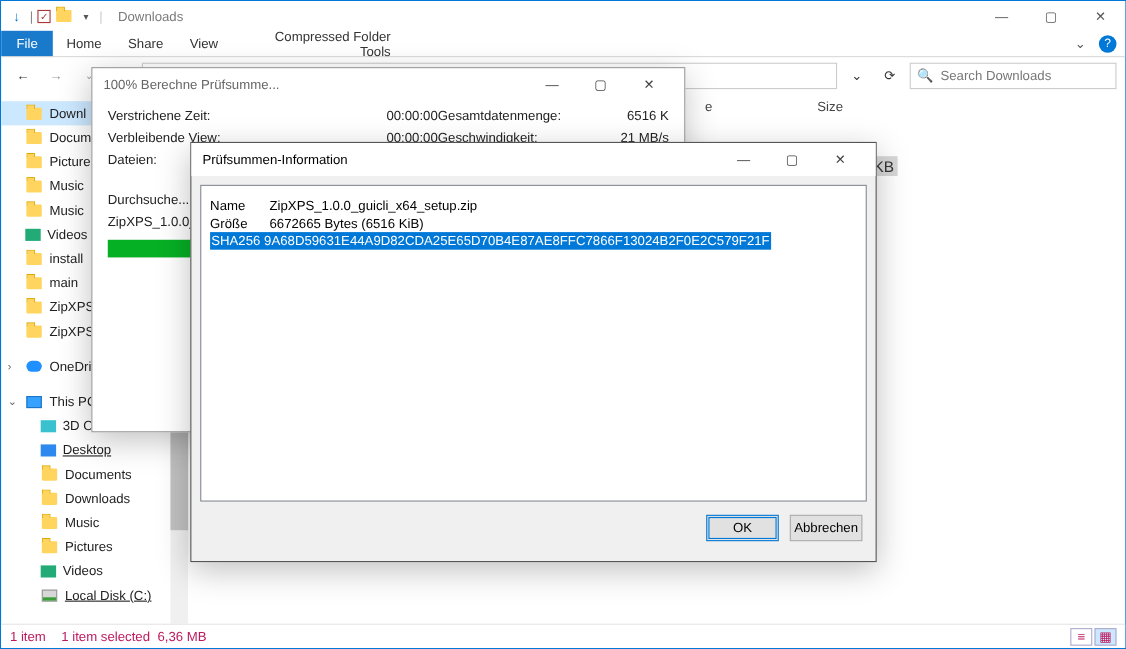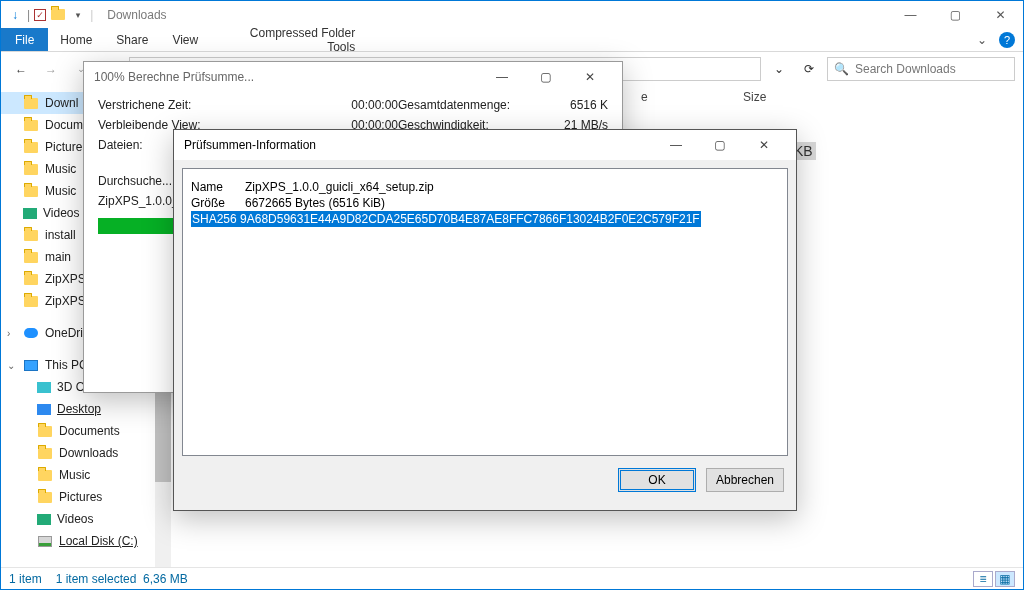--- a/index.html
+++ b/index.html
@@ -47,21 +47,21 @@
 .tree .sep { height: 10px; }
 .tree .ico { width: 16px; height: 16px; display: inline-flex; align-items: center; justify-content: center; }
 .folder-ico { width: 14px; height: 11px; background: #ffd560; border: 1px solid #dcaத00; border-radius: 1px; position: relative; }
 .folder-ico::before { content:""; position: absolute; top:-3px; left:0; width:6px; height:3px; background:#ffd560; border:1px solid #dcaa00; border-bottom:0; border-radius:1px 1px 0 0; }
 .icon-onedrive { width:14px; height:10px; background:#1e90ff; border-radius: 5px; }
 .icon-pc { width:14px; height:11px; background:#35a2ff; border:1px solid #1b74c4; }
 .icon-disk { width:14px; height:11px; background:#d7d7d7; border:1px solid #999; position:relative; }
 .icon-disk::after { content:""; position:absolute; bottom:0; left:0; width:100%; height:3px; background:#3a9f3a; }
 
 
-.status { position: absolute; bottom: 0; left: 0; right: 0; height: 22px; background: #fff; border-top: 1px solid #e5e5e5; display: flex; align-items: center; padding: 0 8px; color: #0369a1; gap: 14px; }
+.status { position: absolute; bottom: 0; left: 0; right: 0; height: 22px; background: #fff; border-top: 1px solid #e5e5e5; display: flex; align-items: center; padding: 0 8px; color: #be185d; gap: 14px; }
 .status .right { margin-left: auto; display: flex; gap: 2px; }
 .status .viewbtn { width: 20px; height: 16px; border: 1px solid #aac; display:flex; align-items:center; justify-content:center;}
 .status .viewbtn.active { background: #cce8ff; }
 
 
 .dlg { position: absolute; background: #fff; border: 1px solid #9a9a9a; box-shadow: 0 8px 28px rgba(0,0,0,.25); }
 .dlg1 { top: 60px; left: 82px; width: 540px; height: 332px; }
 .dlg .dtitle { height: 30px; display: flex; align-items: center; padding: 0 10px; color: #666; }
 .dlg .dbtns { margin-left: auto; display: flex; gap: 0; }
 .dlg .dbtn { width: 44px; height: 28px; display: flex; align-items: center; justify-content: center; color: #444; }
@@ -76,21 +76,21 @@
 
 
 .dlg2 { top: 128px; left: 172px; width: 624px; height: 382px; background: #f0f0f0; border: 1px solid #555; }
 .dlg2 .dtitle { background: #fff; color: #000; height: 30px; }
 .dlg2 .dbtn { width: 44px; }
 .dlg2 .content { background: #fff; margin: 8px; border: 1px solid #828790; height: 288px; padding: 10px 8px; font-family: Tahoma, sans-serif; }
 .dlg2 .row { display: flex; gap: 6px; line-height: 16px; }
 .dlg2 .k { width: 48px; }
 .dlg2 .hash { background: #0078d7; color: #ffffff; padding: 0 1px; display: inline; font-family: Tahoma, sans-serif; }
 .dlg2 .btnrow { display: flex; justify-content: flex-end; gap: 10px; padding: 4px 12px 0 0; }
-.dlg2 .pbtn { width: 78px; height: 24px; background: #e1e1e1; border: 1px solid #adadad; display: flex; align-items: center; justify-content: center; }
+.dlg2 .pbtn { width: 66px; height: 24px; background: #e1e1e1; border: 1px solid #adadad; display: flex; align-items: center; justify-content: center; }
 .dlg2 .pbtn.primary { border: 1px solid #0078d7; outline: 1px solid #0078d7; outline-offset: -3px; }
 
 
 .filebadge { position:absolute; top: 141px; left: 790px; padding: 1px 3px; background:#d7d7d7; border: 0; color:#333; font-size:14px; }
 .vscroll { position:absolute; top: 109px; bottom: 22px; left: 154px; width: 16px; background:#f0f0f0; }
 .vscroll .thumb { position:absolute; top: 252px; width: 100%; height: 120px; background:#c2c2c2; }
 </style>
 </head>
 <body>
 

